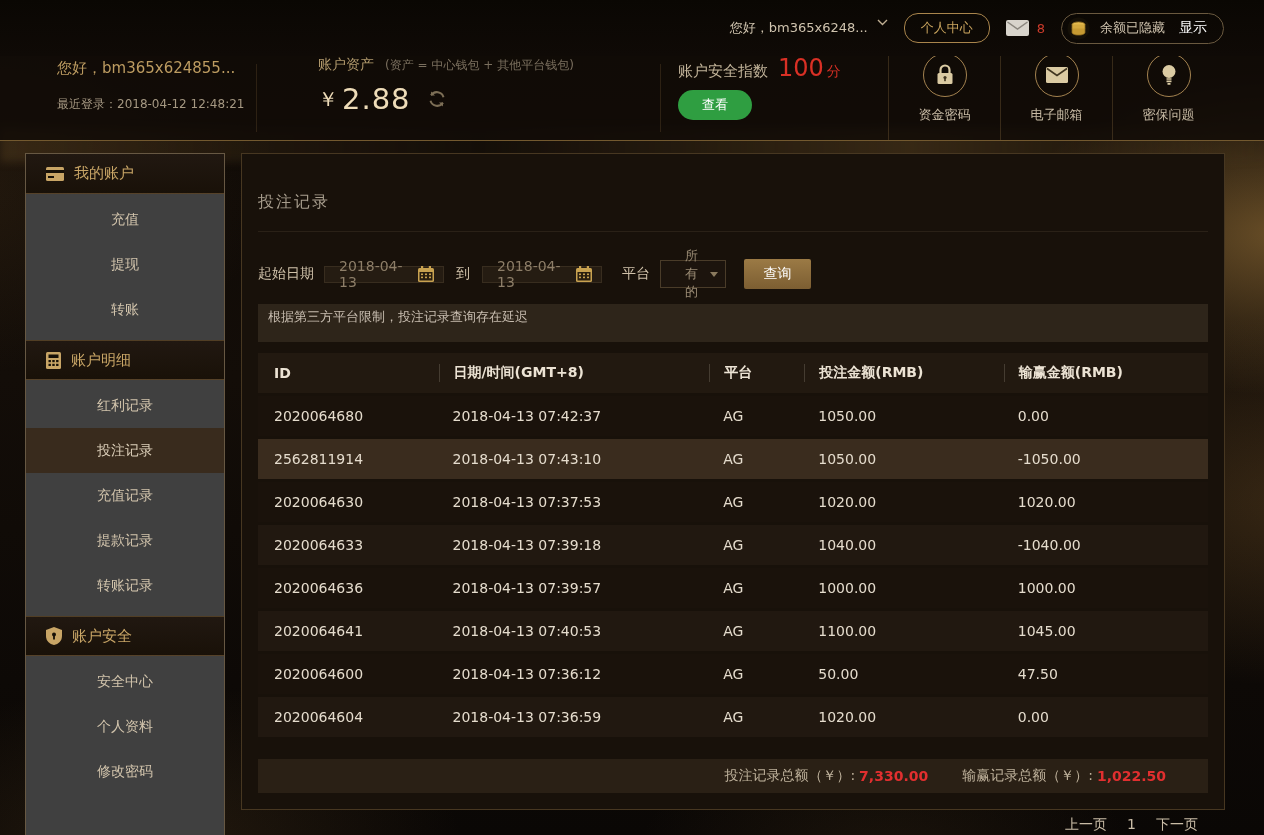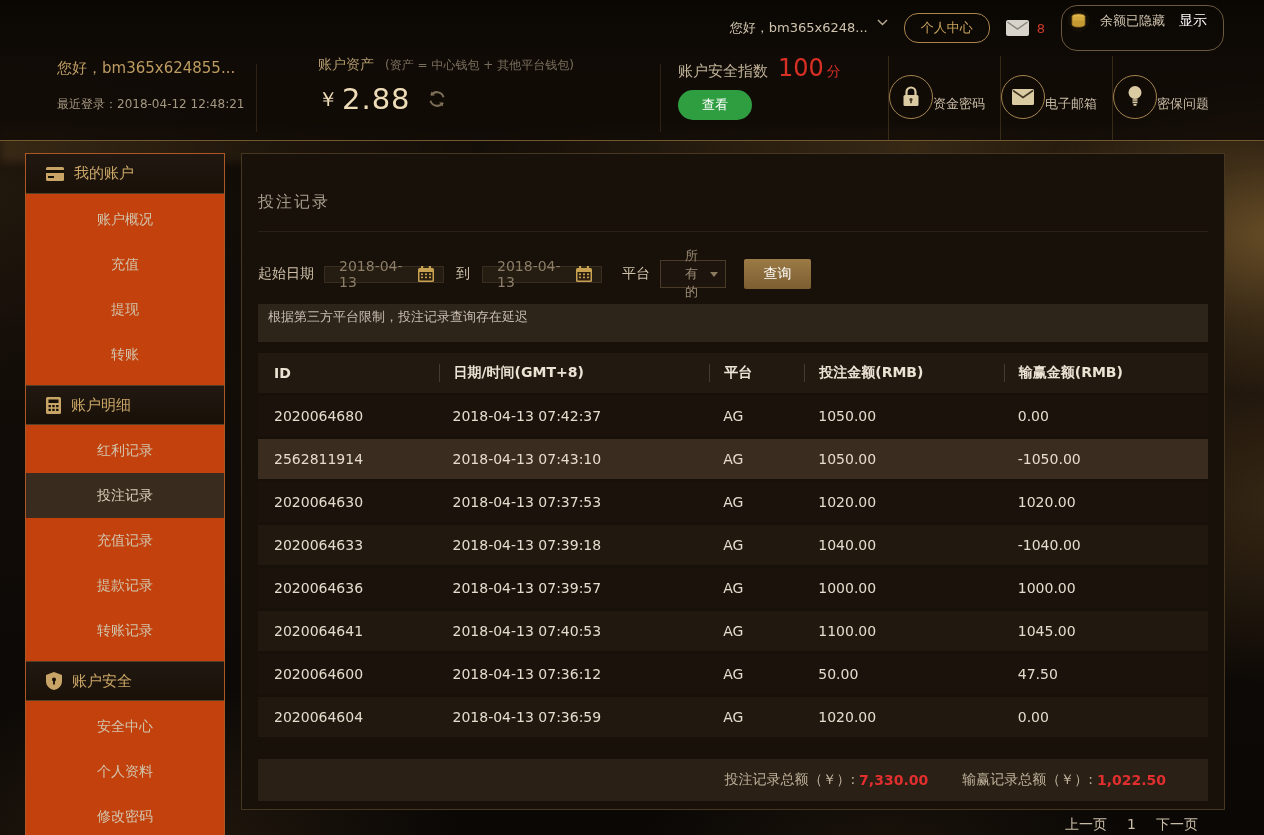--- a/index.html
+++ b/index.html
@@ -30,21 +30,21 @@
   .greet-wrap { display:flex; gap:9px; color:#cfc3ae; font-size:13px; cursor:pointer; }
   .pc-btn {
     border:1px solid #a9854c; border-radius:14px; background:transparent;
     color:#c9a45e; font-size:13px; padding:5px 16px; cursor:pointer;
     font-family:inherit;
   }
   .mail-wrap { display:flex; align-items:center; gap:8px; cursor:pointer; }
   .mail-count { color:#cc3b2b; font-size:13px; }
   .balance-pill {
     display:flex; align-items:center; gap:10px;
-    border:1px solid #6a593f; border-radius:16px; padding:3px 16px 18px 5px;
+    border:1px solid #6a593f; border-radius:16px; padding:3px 16px 3px 5px;
   }
   .balance-hidden { color:#cfc3ae; font-size:13px; }
   .show-label { color:#ffffff; font-size:14px; margin-left:4px; cursor:pointer; }
 
   
   .acct-header {
     position:absolute; top:56px; left:0; right:0; height:85px; z-index:5;
     background:rgba(17,12,7,.86); border-bottom:1px solid #73592f; overflow:hidden;
   }
   .hdiv { position:absolute; top:8px; bottom:8px; width:1px; background:rgba(130,100,60,.25); }
@@ -63,33 +63,33 @@
   .sec-line { display:flex; align-items:baseline; margin-top:-2px; white-space:nowrap;text-align:right; }
   .sec-label { color:#c0b298; font-size:15px; }
   .sec-score { color:#d93025; font-size:24px; margin-left:10px; }
   .sec-unit { color:#d93025; font-size:14px; margin-left:3px; }
   .view-btn {
     margin-top:8px; background:#2f9e41; color:#fff; border:none; border-radius:15px;
     font-size:13px; padding:6px 24px; cursor:pointer; font-family:inherit;
   }
   .h-shortcuts { position:absolute; right:40px; top:0; bottom:0; display:flex; }
   .shortcut {
-    width:112px; display:flex; flex-direction:row; align-items:center;
+    width:112px; display:flex; flex-direction:column; align-items:center;
     border-left:1px solid rgba(130,100,60,.35); padding-top:2px; cursor:pointer;
   }
   .shortcut-circle {
     width:44px; height:44px; border:1px solid #a3824f; border-radius:50%;
     display:flex; align-items:center; justify-content:center; margin-top:-5px;
   }
   .shortcut-label { color:#c9bca6; font-size:13px; margin-top:9px; }
 
   
   .sidebar {
     position:absolute; left:25px; top:153px; width:200px; height:682px; z-index:6;
-    background:#c2410c; border:1px solid rgba(150,118,70,.45); border-bottom:none;
+    background:#404040; border:1px solid rgba(150,118,70,.45); border-bottom:none;
   }
   .side-header {
     height:40px; display:flex; align-items:center; gap:10px; padding-left:20px;
     color:#c8a566; font-size:15px; cursor:pointer;
     background:linear-gradient(180deg,#211811,#191108);
     border-bottom:1px solid rgba(150,118,70,.45);
   }
   .side-header + .side-items { padding:3px 0 8px; }
   .side-section:not(:first-child) .side-header { border-top:1px solid rgba(150,118,70,.45); }
   .side-item {
@@ -139,21 +139,21 @@
   .t-row { display:flex; height:40px; align-items:center; margin-top:3px; color:#e5dccd; font-size:14px; background:#1a120b; }
   .t-row.alt { background:#211810; }
   .t-row.hovered { background:#3a2c1e; }
   .col-id { width:19%; padding-left:16px; }
   .col-date { width:28.5%; padding-left:14px; }
   .col-platform { width:10%; padding-left:14px; }
   .col-bet { width:21%; padding-left:14px; }
   .col-win { width:21.5%; padding-left:14px; }
 
   .totals-bar {
-    margin:22px 8px 0; height:42px; background:#2a2015;
+    margin:22px 8px 0; height:34px; background:#2a2015;
     display:flex; align-items:center; justify-content:flex-end; padding-right:42px;
     color:#bfb29c; font-size:14px;
   }
   .total-val { color:#e12f2f; font-weight:bold; margin-left:4px; }
   .totals-gap { width:34px; }
 
   .pagination {
     position:absolute; right:66px; top:816px; z-index:6;
     display:flex; gap:20px; color:#c9bca6; font-size:14px;text-align:center;
   }
@@ -273,21 +273,20 @@
       <span class="icon">
         <svg width="18" height="14" viewBox="0 0 18 14">
             <rect x="0" y="0" width="18" height="14" rx="1.5" fill="#c8a566"></rect>
             <rect x="0" y="3" width="18" height="3" fill="#161007"></rect>
             <rect x="2" y="9" width="6" height="2" fill="#161007"></rect>
           </svg>
       </span>
       <span>我的账户</span>
     </div>
     <div class="side-items">
-      <div class="side-item">账户概况</div>
       <div class="side-item">充值</div>
       <div class="side-item">提现</div>
       <div class="side-item">转账</div>
     </div>
   </div>
 
   <div class="side-section">
     <div class="side-header">
       <span class="icon">
         <svg width="15" height="17" viewBox="0 0 15 17">

